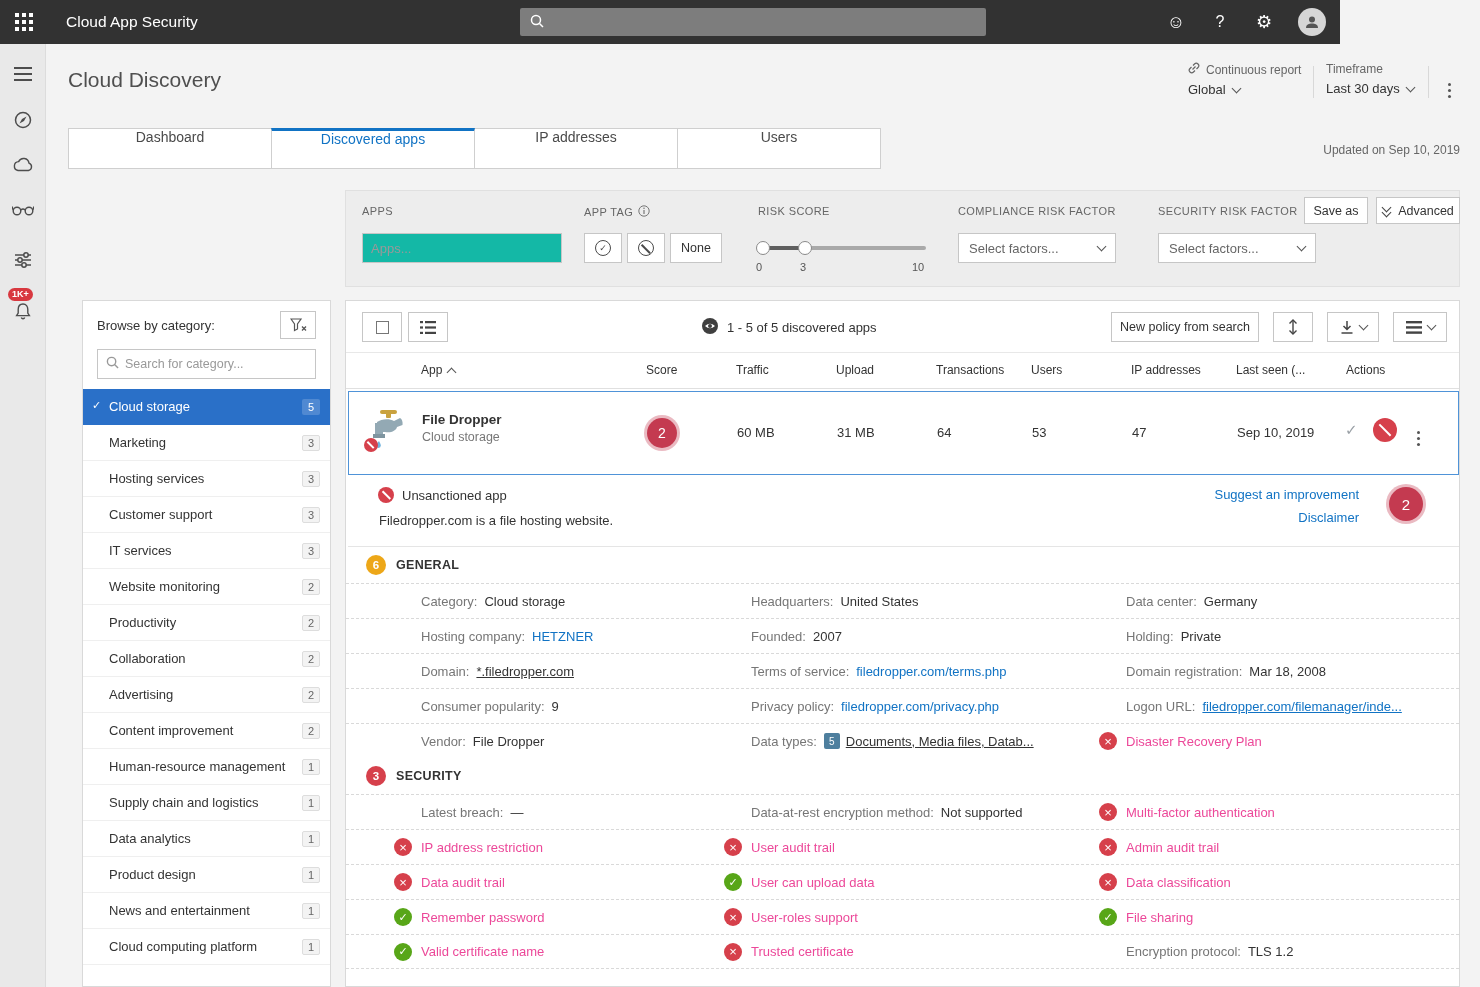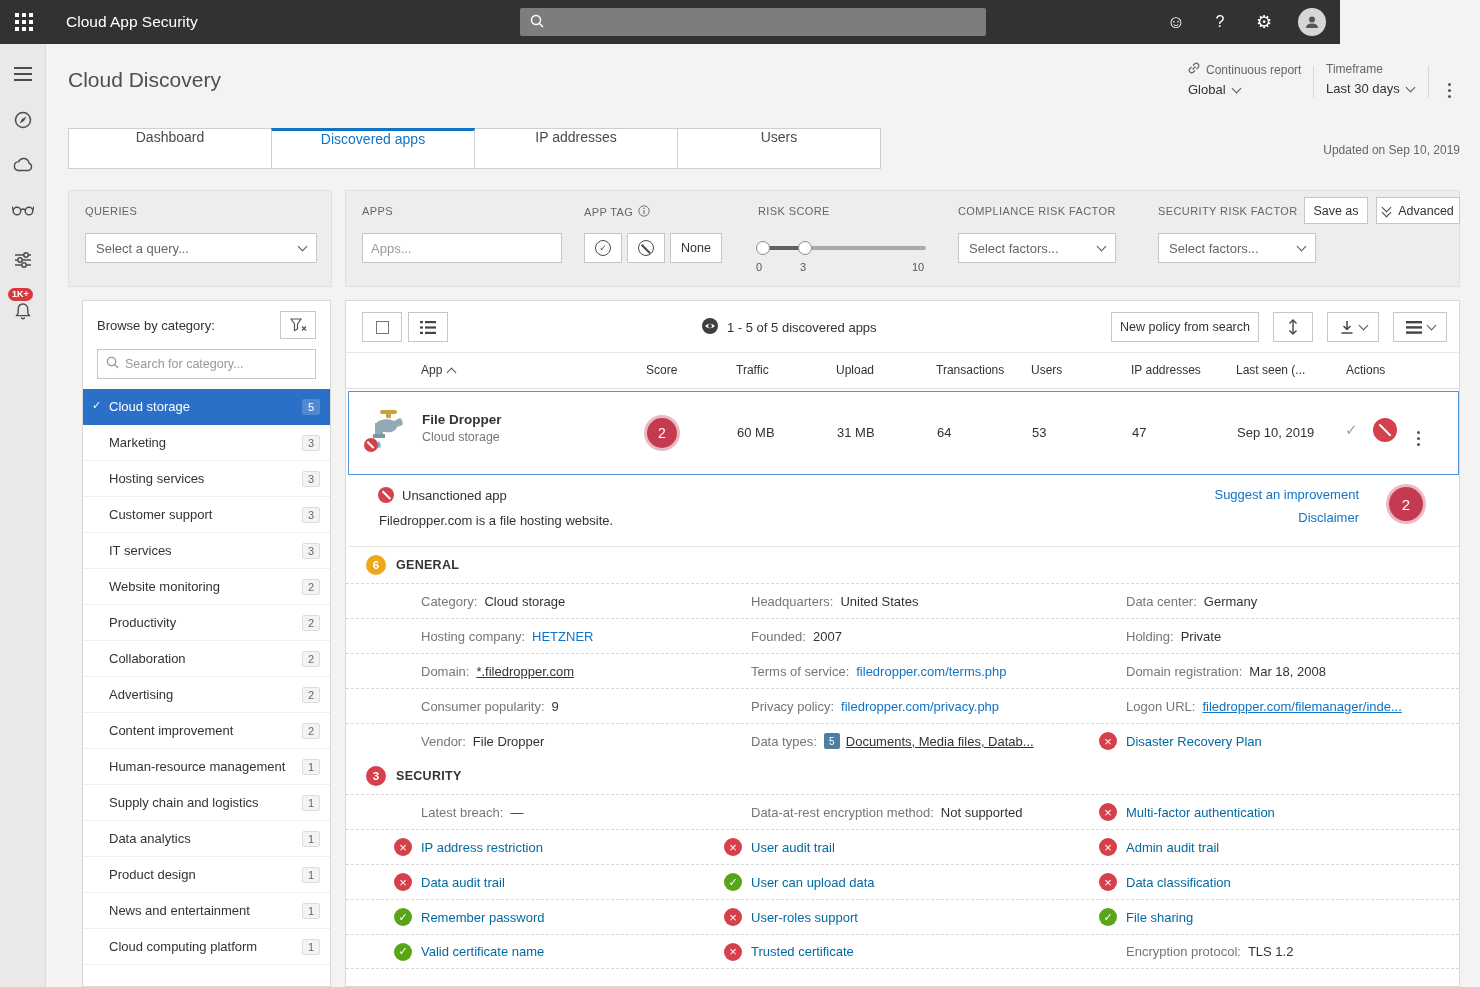--- a/index.html
+++ b/index.html
@@ -36,21 +36,21 @@
 
   
   #tabs{position:absolute;left:68px;top:128px;display:flex}
   .tab{width:204px;height:41px;background:#fff;border:1px solid #cfcfcf;display:flex;align-items:flex-start;justify-content:center;font-size:14px;color:#4a4a4a;margin-right:-1px;position:relative}
   .tab.active{color:#1173c4;border-top:3px solid #1173c4;z-index:1}
 
   
   .fbox{position:absolute;background:#ededed;border:1px solid #e0e0e0}
   .flabel{position:absolute;font-size:11px;color:#666;letter-spacing:.4px;display:flex;align-items:center;gap:5px}
   .select{position:absolute;background:#fff;border:1px solid #c6c6c6;height:30px;display:flex;align-items:center;justify-content:space-between;padding:0 10px;color:#666;font-size:13px}
-  .tinput{position:absolute;background:#ffffff;border:1px solid #c6c6c6;height:30px;display:flex;align-items:center;padding:0 8px;gap:6px}
+  .tinput{position:absolute;background:#14b8a6;border:1px solid #c6c6c6;height:30px;display:flex;align-items:center;padding:0 8px;gap:6px}
   .tinput input{border:none;outline:none;font:inherit;color:#333;width:100%;background:transparent}
   input::placeholder{color:#999}
   .btn{background:#fff;border:1px solid #c6c6c6;display:flex;align-items:center;justify-content:center;font-size:12.5px;color:#333;gap:6px}
   .chev{width:7px;height:7px;border-right:1.5px solid #555;border-bottom:1.5px solid #555;transform:rotate(45deg);display:inline-block;margin-top:-3px;flex:none}
   .chev.up{transform:rotate(-135deg);margin-top:4px}
   .dblchev{position:relative;width:10px;height:11px;flex:none}
   .dblchev::before,.dblchev::after{content:"";position:absolute;left:1px;width:6px;height:6px;border-right:1.5px solid #444;border-bottom:1.5px solid #444;transform:rotate(45deg)}
   .dblchev::before{top:-1px}.dblchev::after{top:4px}
   .tagico{width:16px;height:16px;border:1.5px solid #4a4a4a;border-radius:50%;display:inline-flex;align-items:center;justify-content:center;position:relative;flex:none}
   .ok-outline::before{content:"\2713";font-size:9px;color:#4a4a4a}
@@ -106,21 +106,21 @@
   .dlab{color:#767676;margin-right:7px;flex:none}
   .dval{color:#333}
   .link{color:#1173c4;text-decoration:none}
   .u{text-decoration:underline}
   .dark-link{color:#333;text-decoration:underline}
   .cico{width:18px;height:18px;border-radius:50%;display:inline-flex;align-items:center;justify-content:center;color:#fff;margin-right:9px;flex:none}
   .cico.ok{background:#58a618}
   .cico.bad{background:#d6404b}
   .cico.ok::before{content:"\2713";font-size:11px}
   .cico.bad::before{content:"\00D7";font-size:13px}
-  .dflag{color:#0369a1}
+  .dflag{color:#ec4899}
   .dt-badge{width:16px;height:16px;background:#4e7f9e;color:#fff;font-size:10px;display:inline-flex;align-items:center;justify-content:center;border-radius:2px;margin-right:6px;flex:none}
 </style>
 </head>
 <body>
 
 <div id="page" data-interactable="false">
 
   <div id="topbar" data-interactable="false">
     <div class="tb-waffle" data-interactable="true">
       <svg width="18" height="18" viewBox="0 0 18 18">
@@ -248,27 +248,20 @@
       </div>
     <div class="tab" data-interactable="true">
         <span data-interactable="false">IP addresses</span>
       </div>
     <div class="tab" data-interactable="true">
         <span data-interactable="false">Users</span>
       </div>
   </div>
   <div class="updated" data-interactable="false">Updated on Sep 10, 2019</div>
 
-  <div class="fbox" style="left:68px;top:190px;width:264px;height:97px" data-interactable="false">
-    <span class="flabel" style="left:16px;top:14px" data-interactable="false">QUERIES</span>
-    <div class="select" style="left:16px;top:42px;width:232px" data-interactable="true">
-      <span data-interactable="false">Select a query...</span>
-        <span class="chev" data-interactable="false"></span>
-    </div>
-  </div>
 
   <div class="fbox" style="left:345px;top:190px;width:1115px;height:97px" data-interactable="false">
     <span class="flabel" style="left:16px;top:14px" data-interactable="false">APPS</span>
     <div class="tinput" style="left:16px;top:42px;width:200px" data-interactable="true">
       <input data-interactable="true" placeholder="Apps..." style="">
     </div>
 
     <span class="flabel" style="left:238px;top:14px" data-interactable="false">
       <span data-interactable="false">APP TAG</span>
       <span data-interactable="false"><svg width="12" height="12" viewBox="0 0 12 12">

